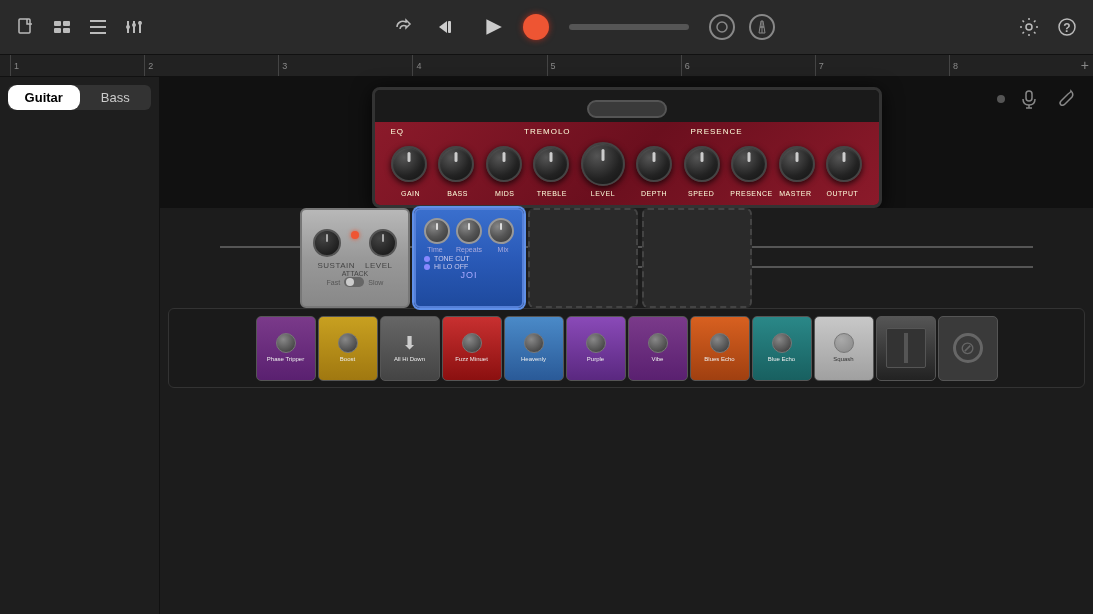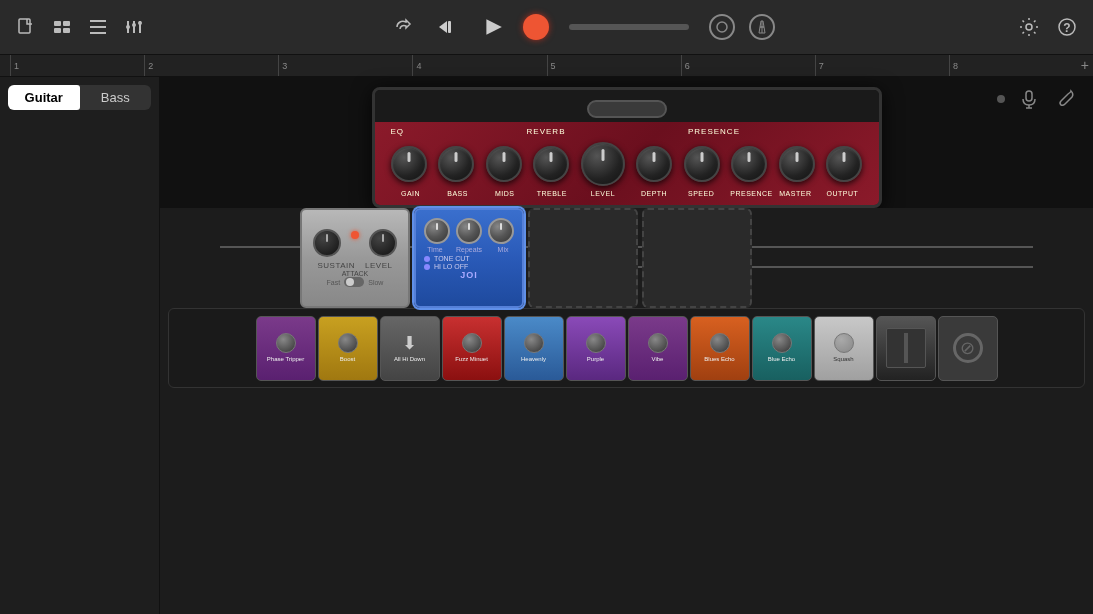--- a/index.html
+++ b/index.html
@@ -131,21 +131,21 @@
       text-align: center;
       font-size: 13px;
       color: #ccc;
       cursor: pointer;
       background: transparent;
       border: none;
     }
     .tab-btn.active {
       background: #fff;
       color: #000;
-      border-radius: 3px;
+      border-radius: 9px;
       font-weight: 600;
     }
     .preset-item {
       padding: 8px 10px;
       background: #2c2c2c;
       border-radius: 5px;
       font-size: 13px;
       color: #eee;
       cursor: pointer;
       margin-top: 2px;
@@ -434,21 +434,21 @@
     .dot-indicator {
       width: 6px; height: 6px;
       border-radius: 50%;
       background: #88f;
       flex-shrink: 0;
     }
     .delay-name {
       font-size: 9px;
       color: #aaf;
       letter-spacing: 1px;
-      font-weight: bold;
+      font-weight: normal;
     }
 
     
     .pedal-empty {
       width: 110px; height: 100px;
       background: #2a2a2a;
       border-radius: 6px;
       border: 2px dashed #444;
     }
 
@@ -663,21 +663,21 @@
     <div class="amp-container">
       <div class="amp-body">
 
         <div style="display:flex; justify-content:center; background:#1a1a1a; padding:6px 0 0;">
           <div class="amp-handle"></div>
         </div>
 
         <div class="amp-control-panel">
           <div class="amp-section-labels">
             <span>EQ</span>
-            <span>REVERB</span>
+            <span>TREMOLO</span>
             <span>PRESENCE</span>
             <span></span>
           </div>
           <div class="amp-knobs-row">
             <div class="knob"></div>
             <div class="knob"></div>
             <div class="knob"></div>
             <div class="knob"></div>
             <div class="knob large"></div>
             <div class="knob"></div>

